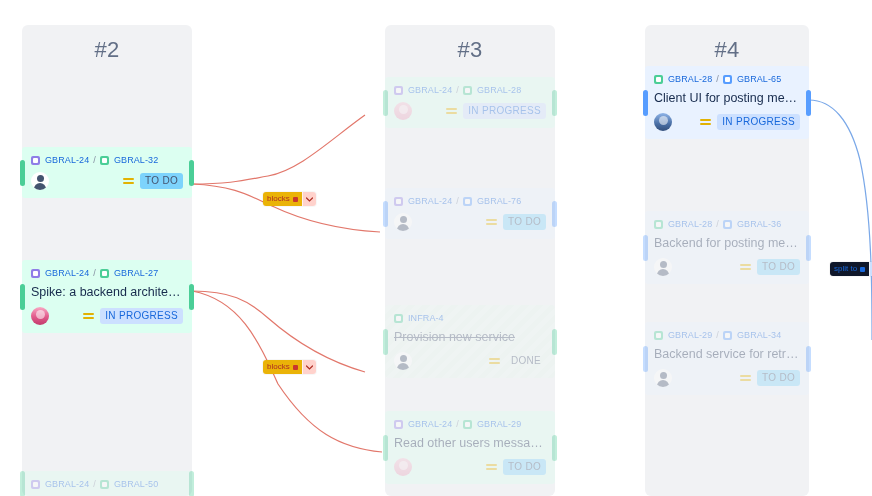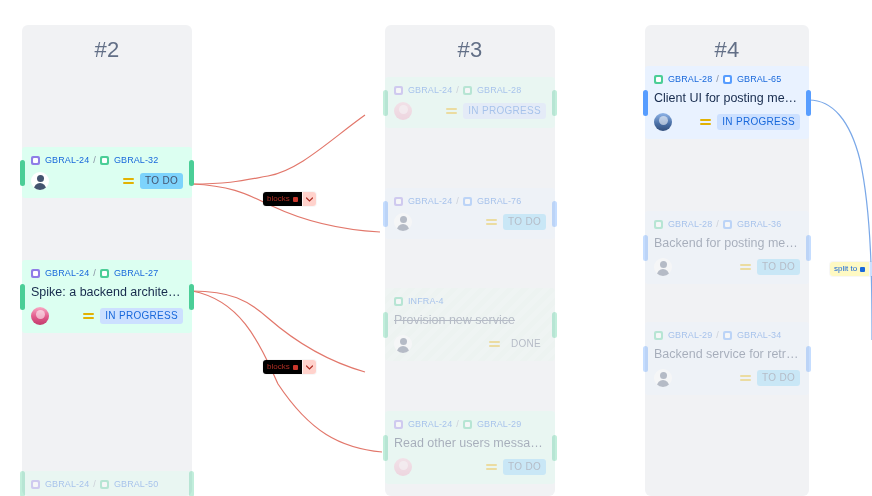--- a/index.html
+++ b/index.html
@@ -246,25 +246,25 @@
   }
   .pill-caret {
     display: flex;
     align-items: center;
     justify-content: center;
     width: 13px;
     border-left: 1px solid rgba(255,255,255,.7);
   }
   .pill-caret svg { display: block; }
 
-  .pill.blocks .pill-label { background: #000000; color: #ae2e24; }
+  .pill.blocks .pill-label { background: #eab308; color: #ae2e24; }
   .pill.blocks .pill-caret { background: #ffd2cc; }
   .pill.blocks .dot { background: #c9372c; }
 
-  .pill.split .pill-label { background: #fef9c3; color: #1868db; }
+  .pill.split .pill-label { background: #0f172a; color: #1868db; }
   .pill.split .pill-caret { background: #cce0ff; }
   .pill.split .dot { background: #1868db; }
 
   .dot {
     width: 5px; height: 5px;
     border-radius: 1px;
     display: inline-block;
     flex: 0 0 auto;
   }
 </style>
@@ -364,21 +364,21 @@
             <a class="key-link" href="#">GBRAL-76</a>
           </div>
           <div class="meta">
             <span class="avatar blank"></span>
             <div class="status-wrap">
               <span class="prio"></span>
               <span class="status todo">TO DO</span>
             </div>
           </div>
         </div>
-        <div class="card neutral dim done" style="top: 263px;">
+        <div class="card neutral dim done" style="top: 280px;">
           <div class="stub left green"></div>
           <div class="stub right green"></div>
           <div class="keys">
             <span class="type-ico ico-story"></span>
             <a class="key-link" href="#">INFRA-4</a>
           </div>
           <div class="summary">Provision new service</div>
           <div class="meta">
             <span class="avatar blank"></span>
             <div class="status-wrap">

